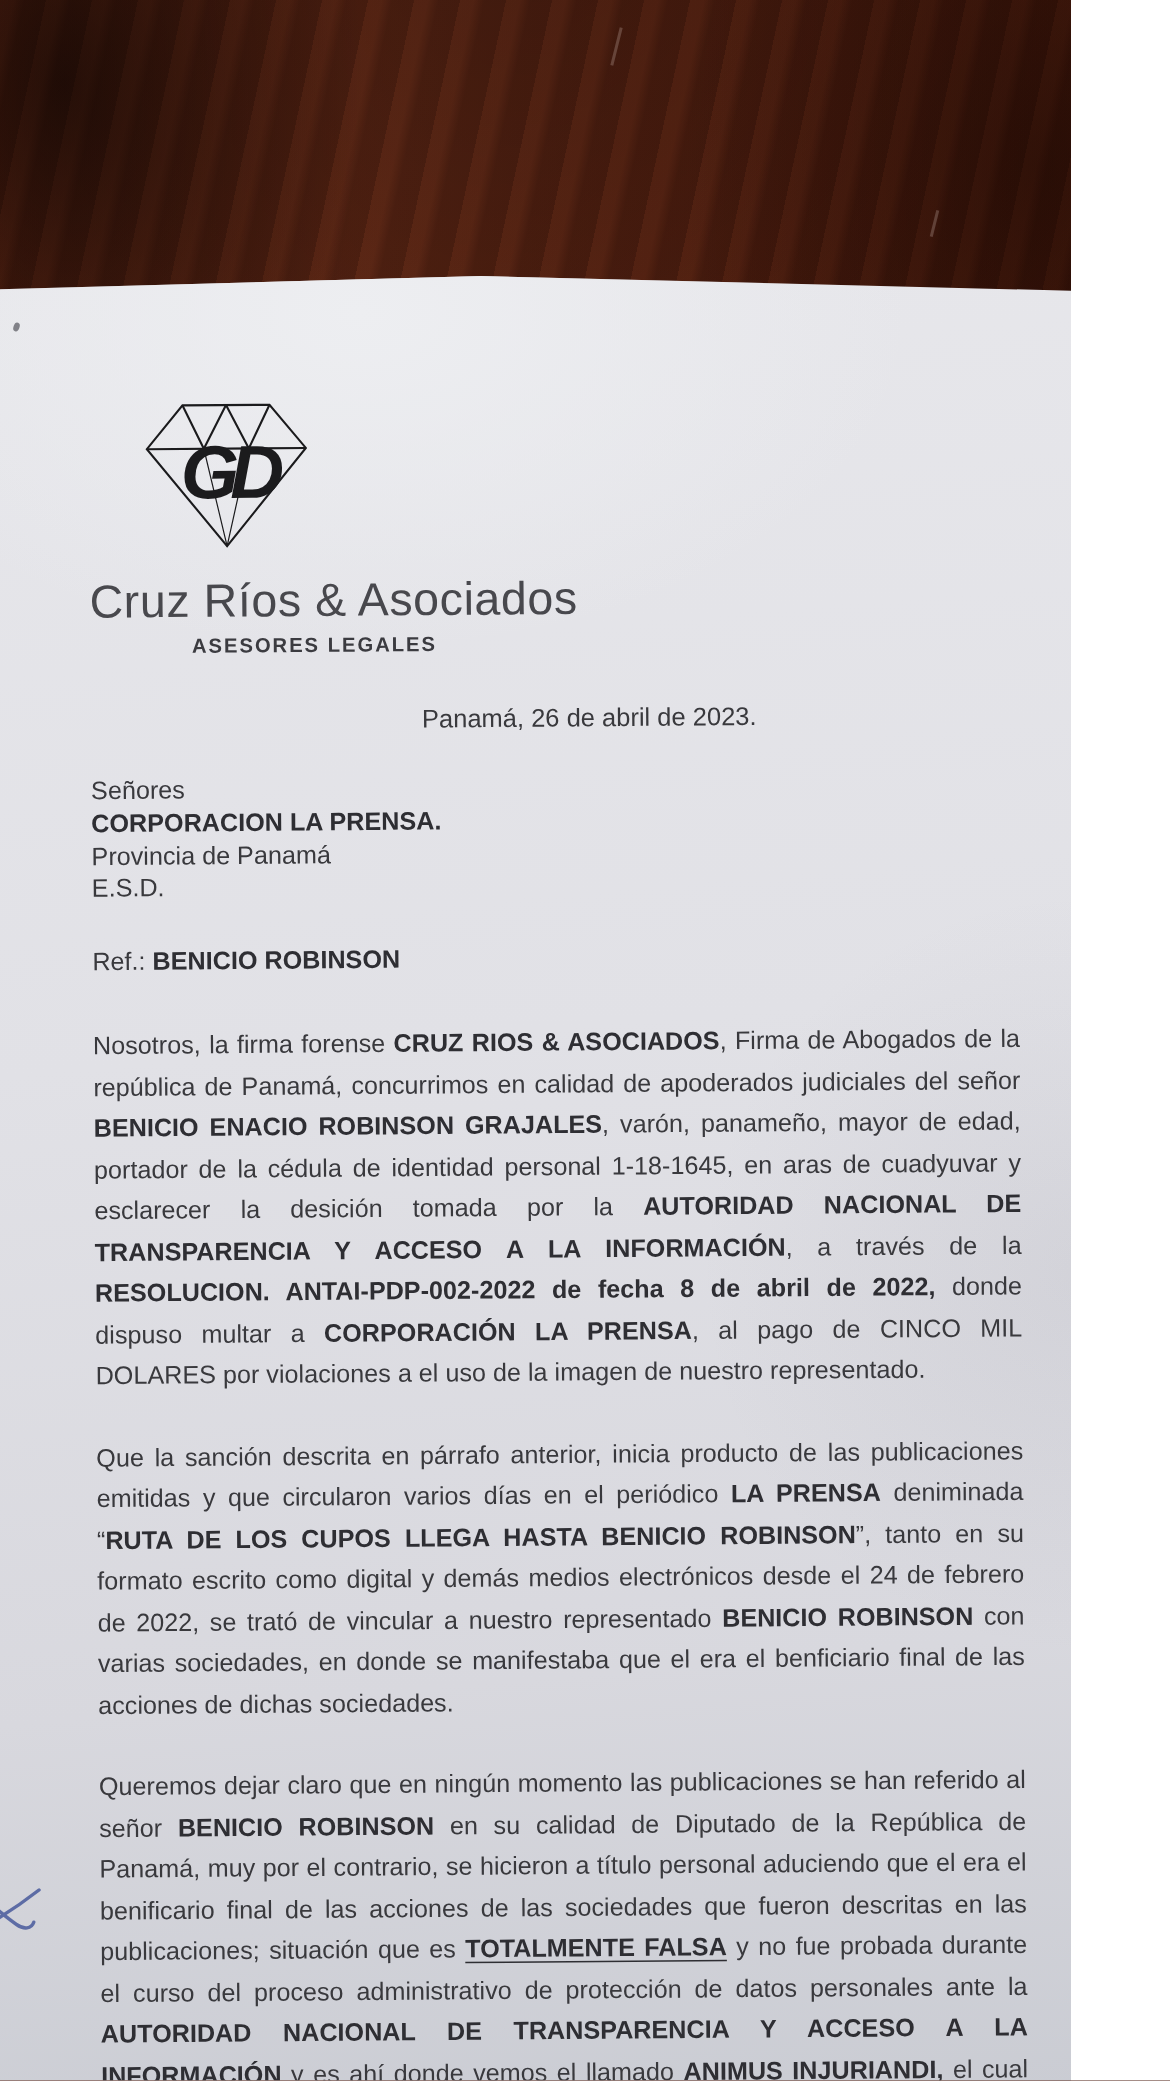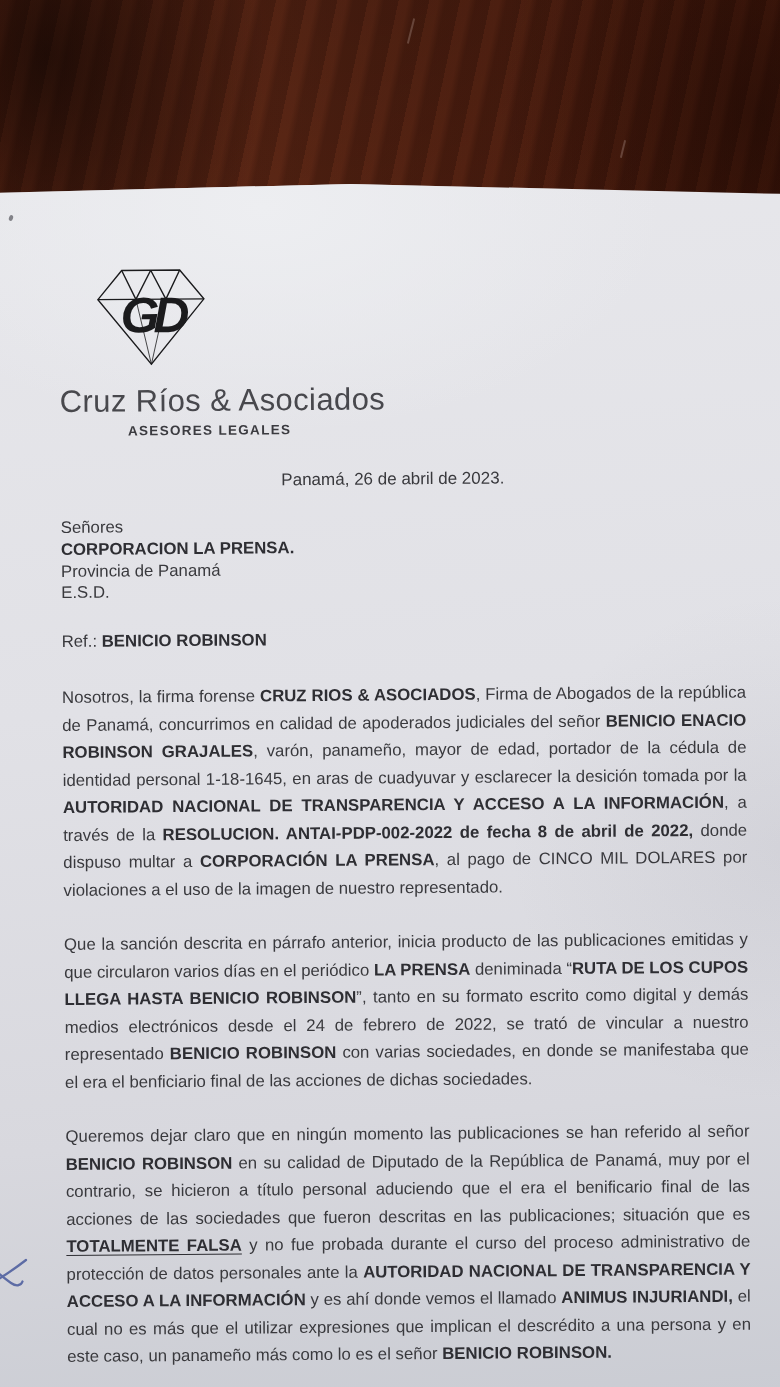--- a/index.html
+++ b/index.html
@@ -1,16 +1,16 @@
 <!DOCTYPE html>
 <html><head>
 <meta charset="utf-8">
 <style>
   html,body{margin:0;padding:0;}
-  .scene{position:relative;width:780px;height:1387px;overflow:hidden;
+  .scene{position:relative;width:714px;height:1387px;overflow:hidden;
     font-family:"Liberation Sans",sans-serif;background:#4b1b0e;}
   .desk{position:absolute;inset:0;
     background:
       radial-gradient(40% 34% at 6% 4%, rgba(5,2,1,.62), transparent 70%),
       radial-gradient(46% 38% at 97% 8%, rgba(18,5,2,.5), transparent 72%),
       radial-gradient(90% 55% at 50% -5%, rgba(0,0,0,.28), transparent 75%),
       repeating-linear-gradient(102deg, rgba(158,76,44,.10) 0 9px, rgba(28,8,4,.16) 16px 30px),
       linear-gradient(100deg,#5a2211 0%,#632916 30%,#552010 58%,#451709 85%,#3a1208 100%);}
   .scratch{position:absolute;background:rgba(220,200,190,.25);transform:rotate(14deg);}
   .paper{position:absolute;left:-8px;right:-8px;top:184px;bottom:-6px;

